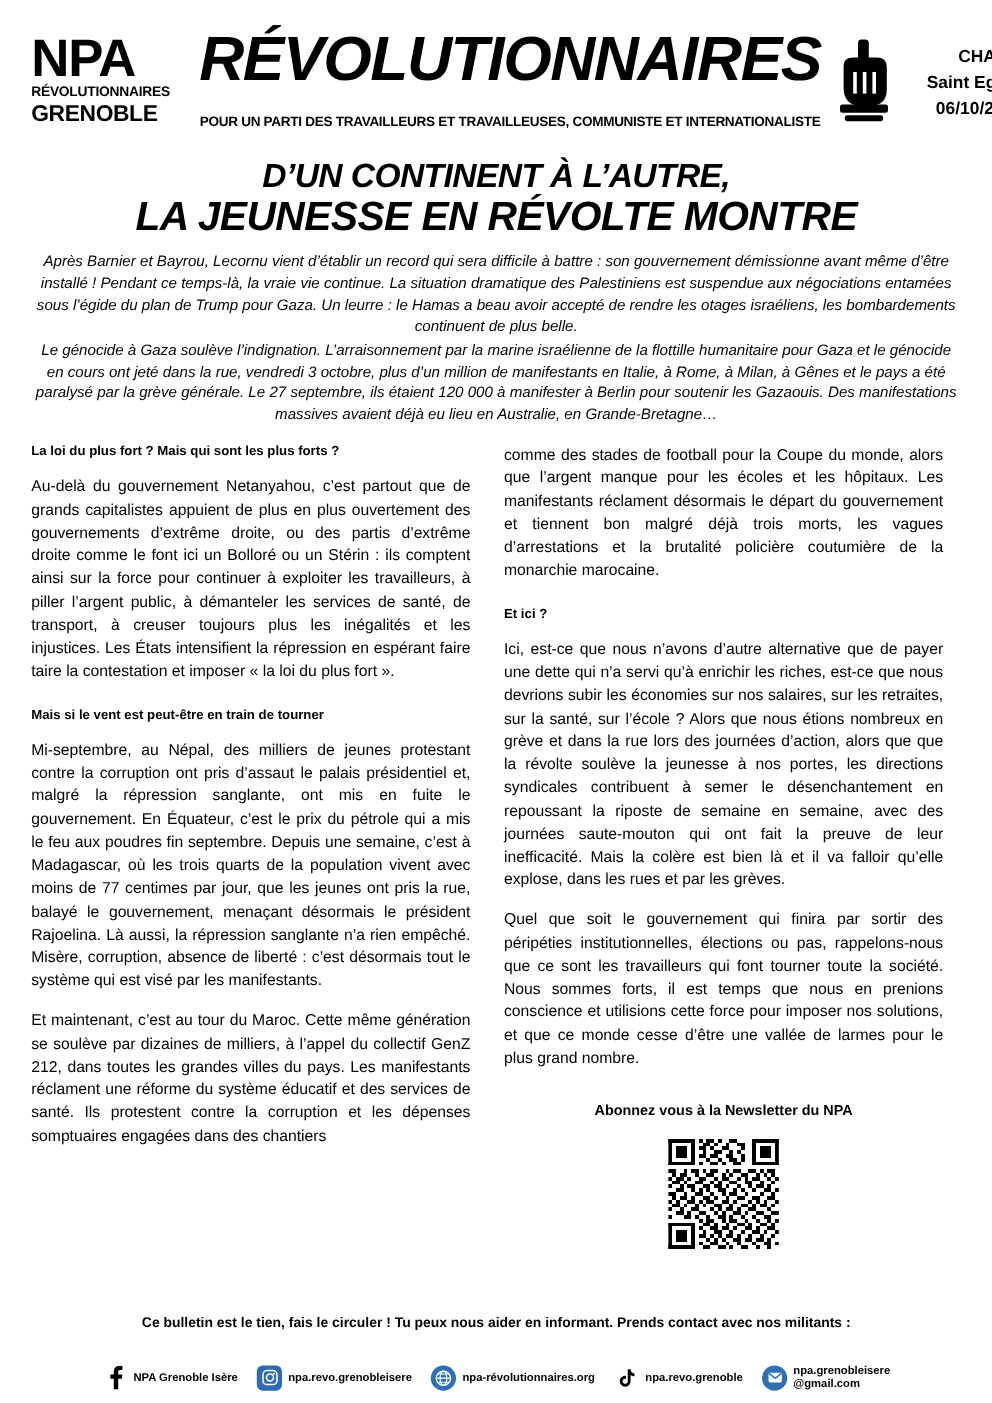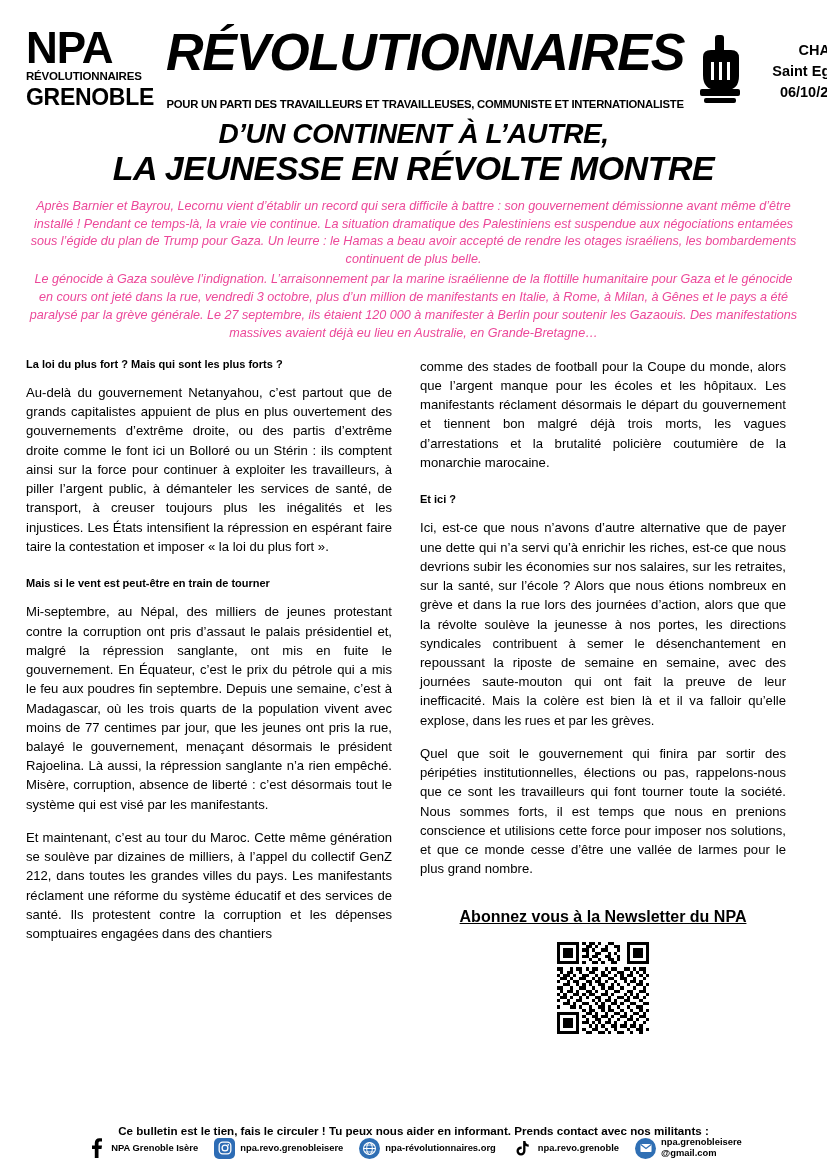--- a/index.html
+++ b/index.html
@@ -42,21 +42,21 @@
     letter-spacing: -1px;
     line-height: 0.92;
   }
   .logo-sub1 {
     font-size: 11.5px;
     font-weight: bold;
     letter-spacing: -0.2px;
     margin-top: 2px;
   }
   .logo-sub2 {
-    font-size: 23px;
+    font-size: 19px;
     font-weight: bold;
     letter-spacing: -0.3px;
     margin-top: 2px;
   }
   .title-block {
     flex: 1 1 auto;
     text-align: center;
     padding-top: 2px;
   }
   .title-main {
@@ -92,35 +92,35 @@
     line-height: 1.45;
     padding-top: 10px;
   }
 
   
   .headline {
     text-align: center;
     font-weight: bold;
     font-style: italic;
     letter-spacing: -0.5px;
-    margin-top: 8px;
+    margin-top: 24px;
     padding: 0 30px;
   }
   .headline .l1 { font-size: 28px; line-height: 1.1; }
   .headline .l2 { font-size: 34px; line-height: 1.1; }
   .headline .l3 { font-size: 34px; line-height: 1.12; }
 
   
   .chapeau {
     margin: 10px 26px 0 26px;
     text-align: center;
     font-style: italic;
     font-size: 12.6px;
     line-height: 1.42;
-    color: #ec4899;
+    color: #000000;
   }
   .chapeau p { margin: 0 0 2px 0; }
 
   
   .columns {
     display: flex;
     gap: 28px;
     margin: 14px 26px 0 26px;
   }
   .col {
@@ -142,23 +142,22 @@
     hyphens: auto;
   }
 
   
   .newsletter {
     text-align: center;
     margin-top: 26px;
   }
   .newsletter .nl-line {
     font-weight: bold;
-    font-size: 16px;
+    font-size: 12px;
     line-height: 1.45;
-    text-decoration: underline;
   }
   .qr-wrap {
     display: flex;
     justify-content: center;
     margin-top: 14px;
   }
   .qr {
     width: 92px;
     height: 92px;
     image-rendering: pixelated;
@@ -176,20 +175,21 @@
     font-size: 11.6px;
     font-weight: bold;
   }
   .social-row {
     display: flex;
     justify-content: center;
     align-items: center;
     gap: 16px;
     font-size: 9.4px;
     font-weight: bold;
+    margin-top: 28px;
   }
   .social {
     display: flex;
     align-items: center;
     gap: 5px;
   }
   .social-label { white-space: pre-line; line-height: 1.15; text-align: left; }
   .ico {
     width: 21px;
     height: 21px;

